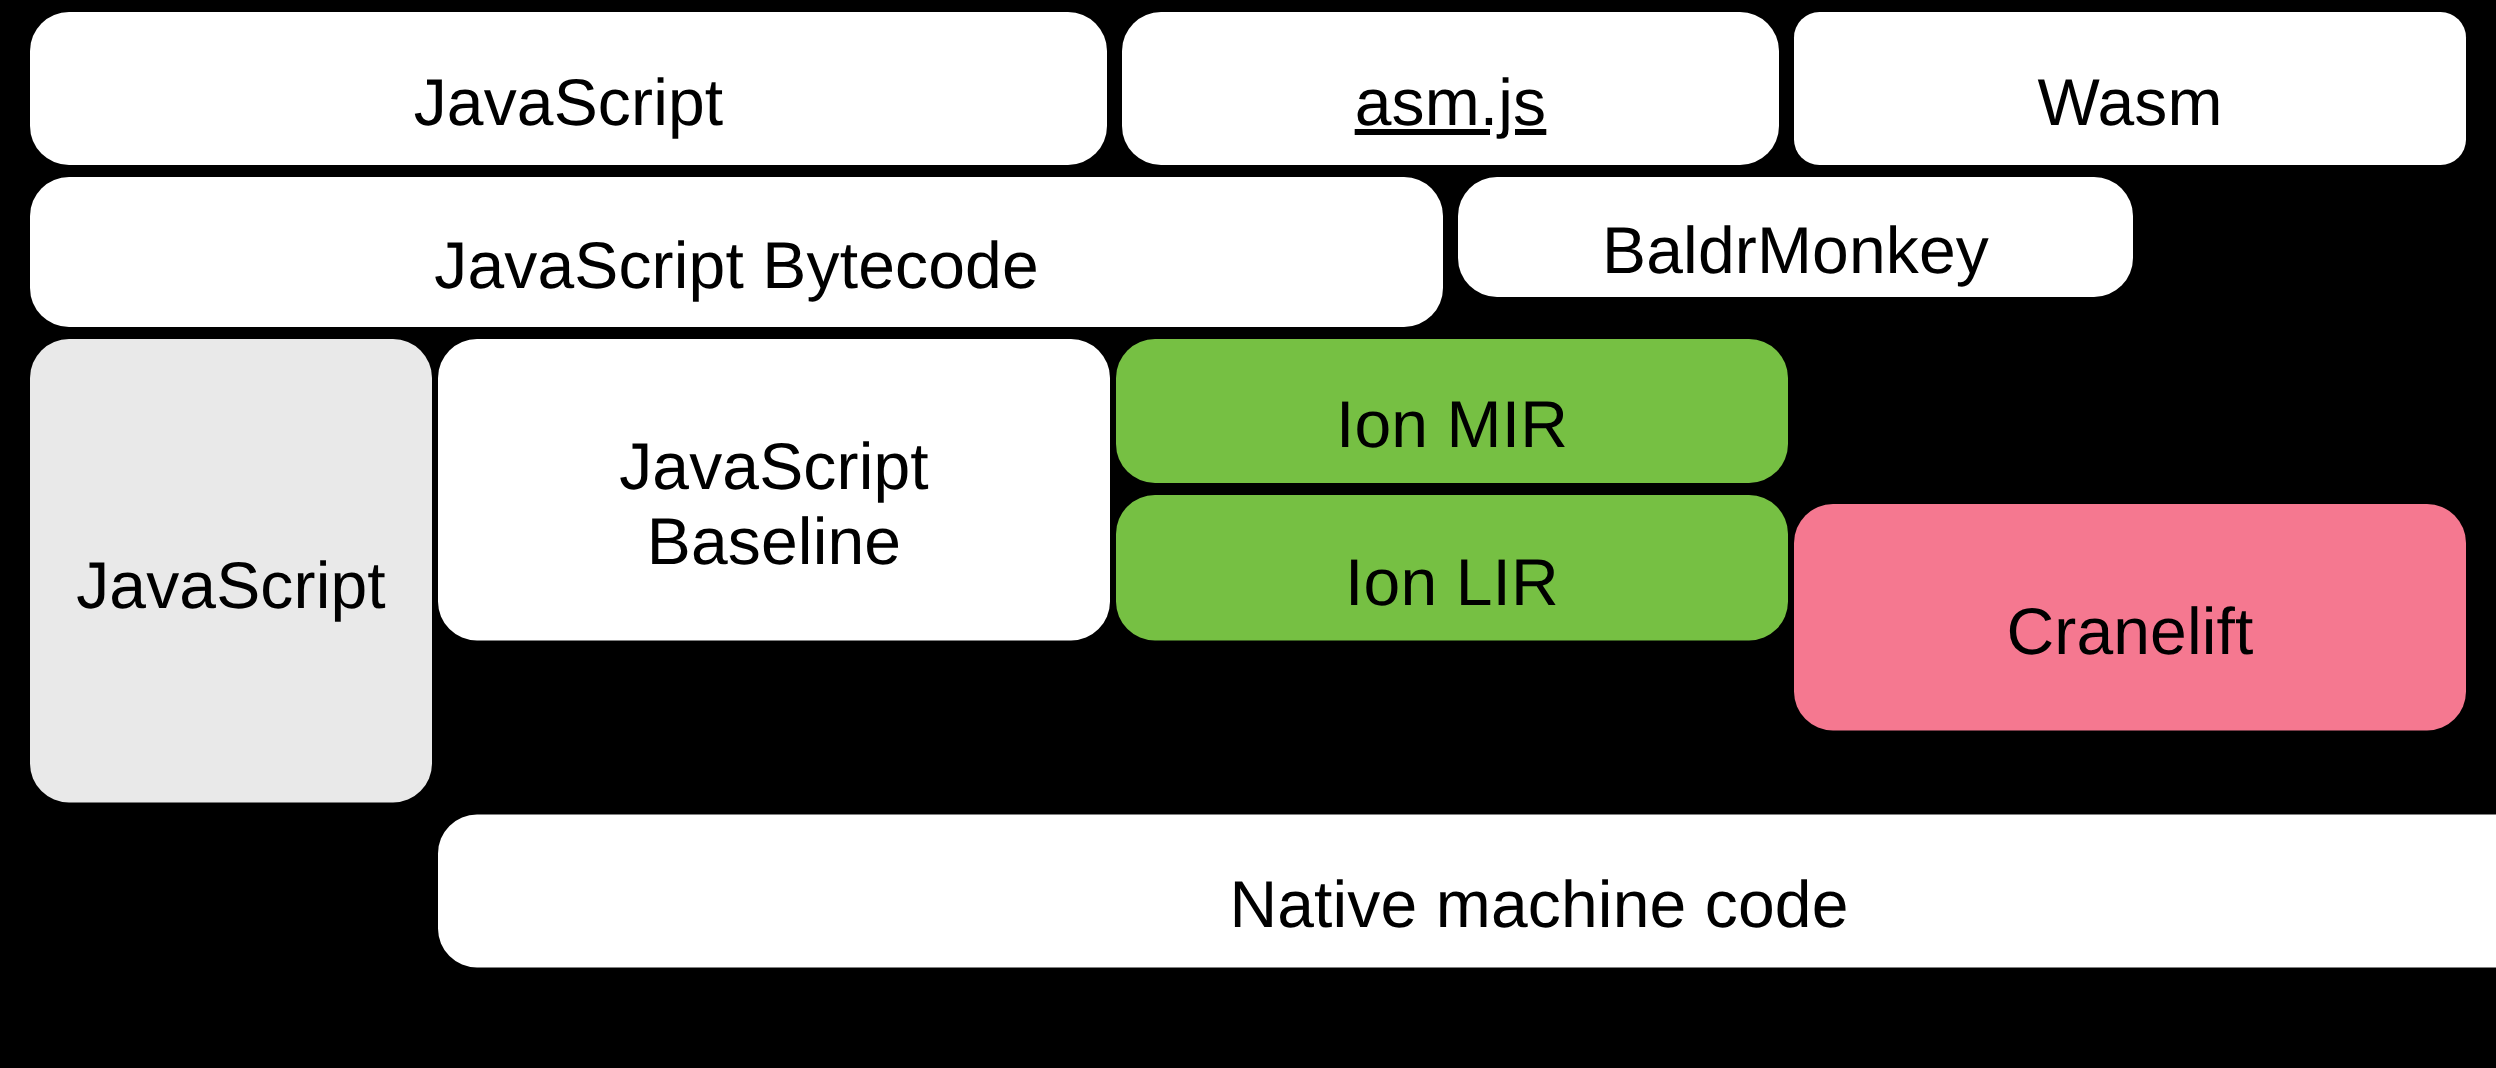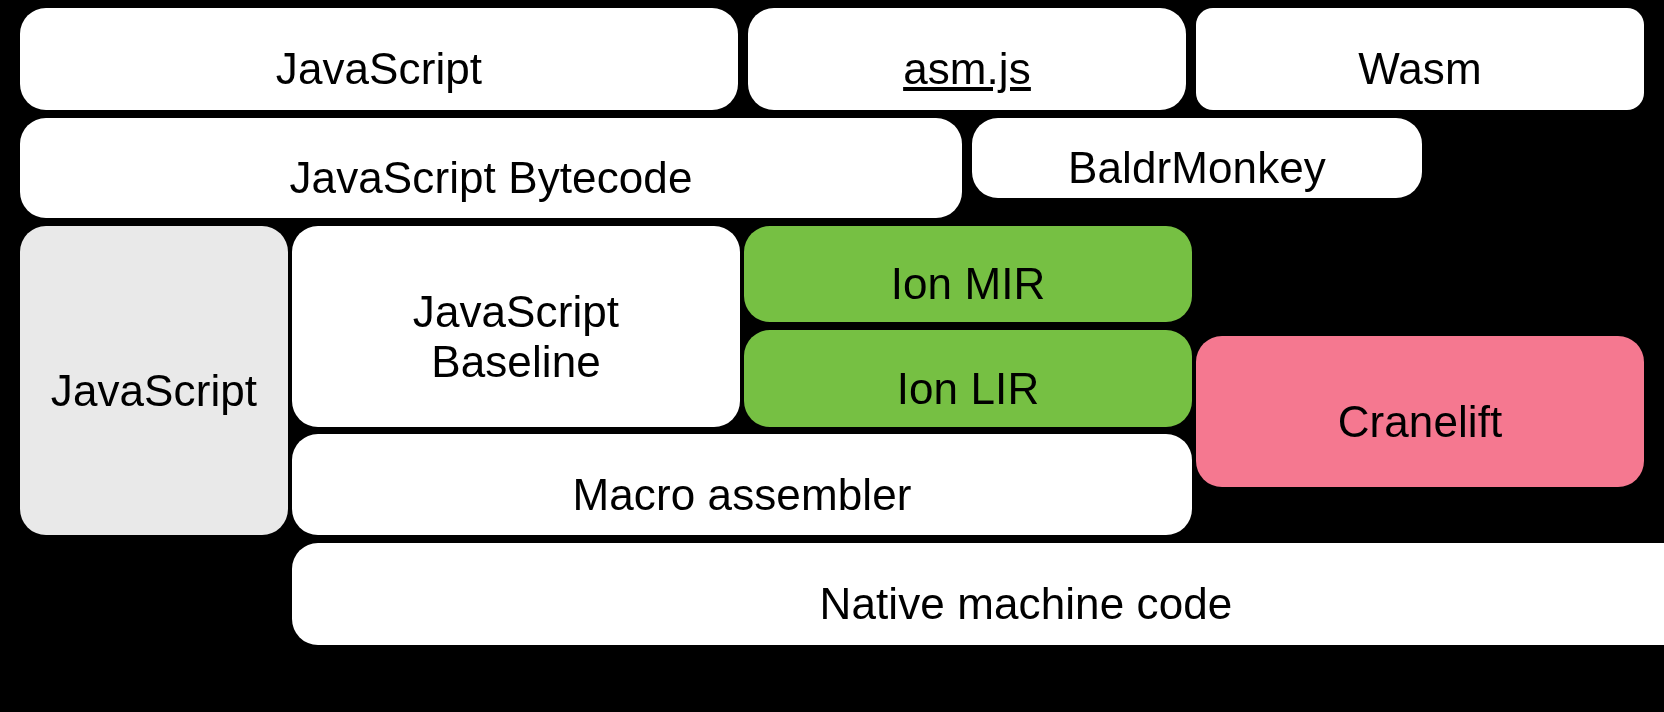--- a/index.html
+++ b/index.html
@@ -84,21 +84,18 @@
   </div>
 
   <div class="node green" style="left:744px; top:330px; width:448px; height:97px;">
     <span class="label">Ion LIR</span>
   </div>
 
   <div class="node pink" style="left:1196px; top:336px; width:448px; height:151px;">
     <span class="label">Cranelift</span>
   </div>
 
-  <div class="node white" style="left:292px; top:434px; width:900px; height:101px;">
-    <span class="label">Macro assembler</span>
-  </div>
 
   <div class="node white" style="left:292px; top:543px; width:1468px; height:102px;">
     <span class="label">Native machine code</span>
   </div>
 
 </div>
 
 </body></html>

